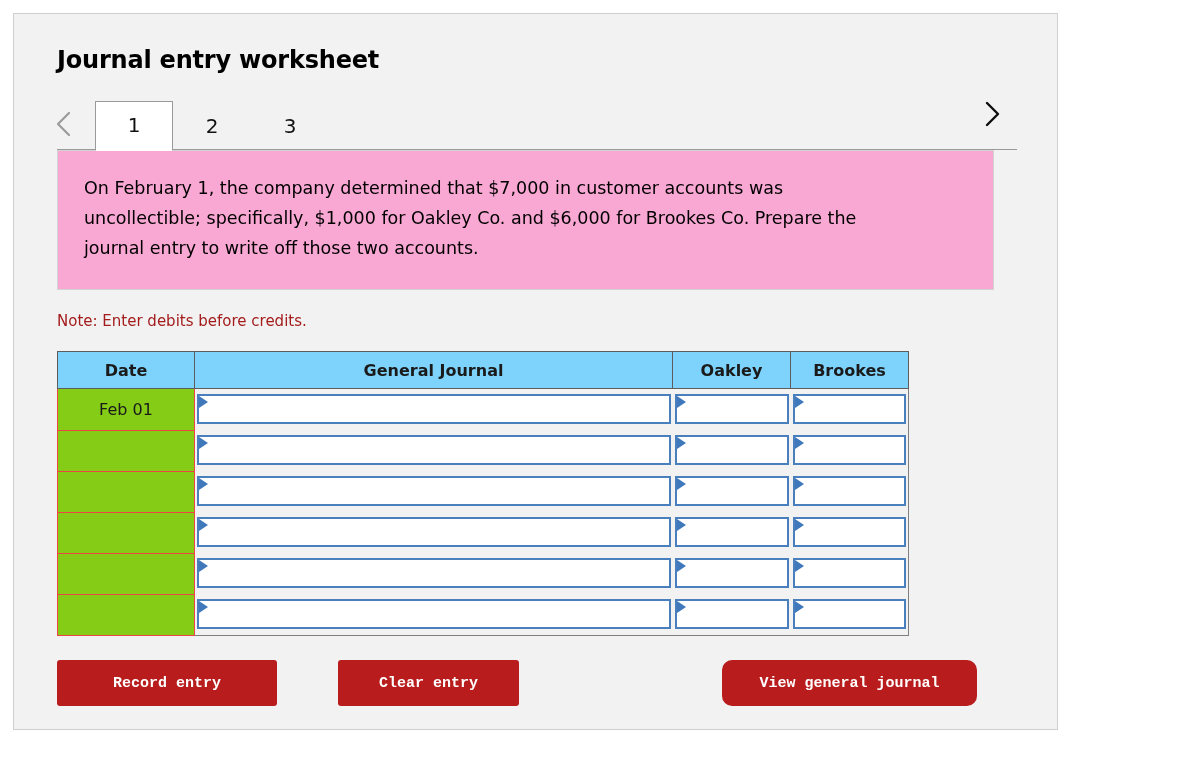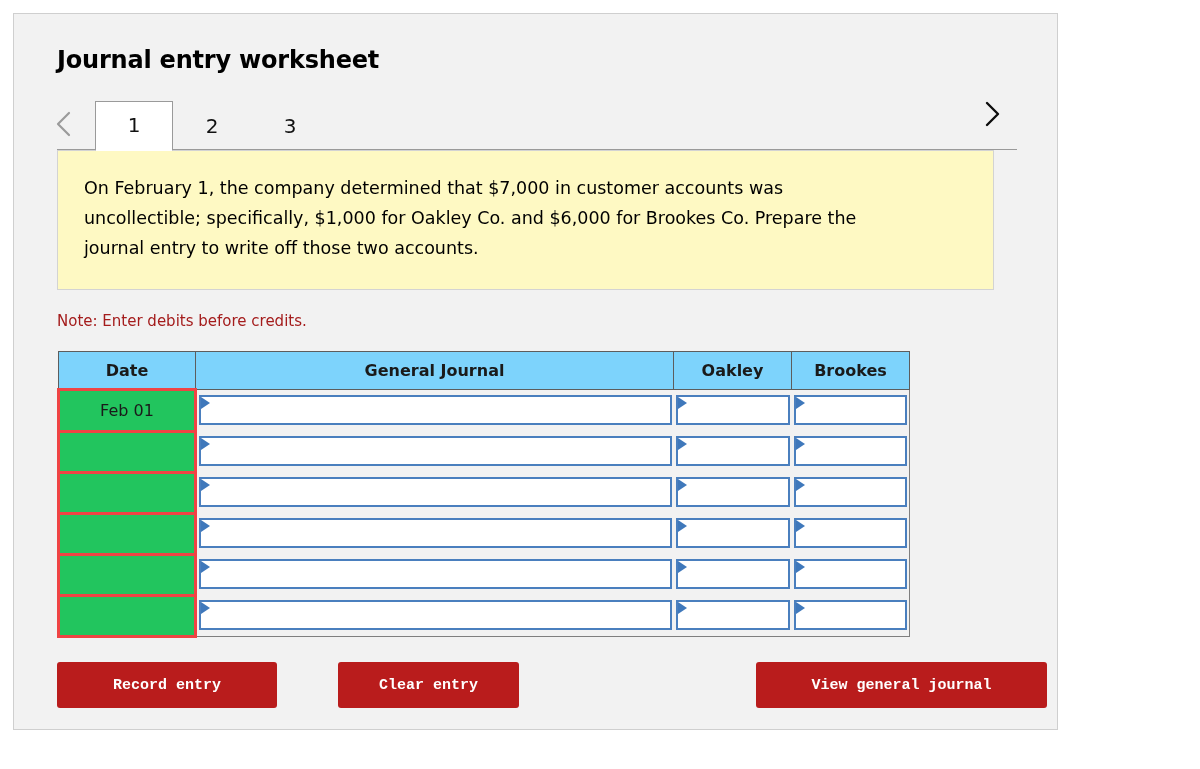--- a/index.html
+++ b/index.html
@@ -99,21 +99,21 @@
   .tab-underline {
     position: relative;
     height: 1px;
     background: #9a9a9a;
     margin-top: -1px;
     width: 100%;
   }
 
   
   .question-box {
-    background: #fef9c3;
+    background: #f9a8d4;
     border: 1px solid #d3d3d3;
     box-sizing: border-box;
     width: 937px;
     padding: 22px 26px 26px 26px;
     margin-top: 0px;
     position: relative;
     z-index: 1;
   }
   .question-text {
     font-size: 17.5px;
@@ -143,23 +143,23 @@
     color: #1a1a1a;
     font-size: 16px;
     font-weight: bold;
     height: 36px;
     border: 1px solid #5d5d5d;
     padding: 0;
     text-align: center;
   }
   .jtable td {
     padding: 0;
-    border: 3px solid #ef4444;
+    border: 1px solid #ef4444;
     height: 36px;
-    background: #22c55e;
+    background: #84cc16;
     vertical-align: middle;
   }
   .col-date  { width: 137px; }
   .col-gj    { width: 478px; }
   .col-debit { width: 118px; }
   .col-credit{ width: 118px; }
 
   .date-cell {
     text-align: center;
     font-size: 16px;
@@ -208,21 +208,21 @@
     font-size: 15px;
     font-weight: bold;
     border: none;
     border-radius: 3px;
     height: 46px;
     cursor: pointer;
     font-family: Liberation Mono, monospace;
   }
   .btn-record { left: 0px;   width: 220px; }
   .btn-clear  { left: 281px; width: 181px; }
-  .btn-view   { left: 699px; width: 291px; }
+  .btn-view   { left: 665px; width: 255px; border-radius: 10px; }
 </style>
 </head>
 <body>
 
 <div class="page-card">
   <div class="inner">
 
     <h1 class="page-title">Journal entry worksheet</h1>
 
     <div class="tabstrip">

